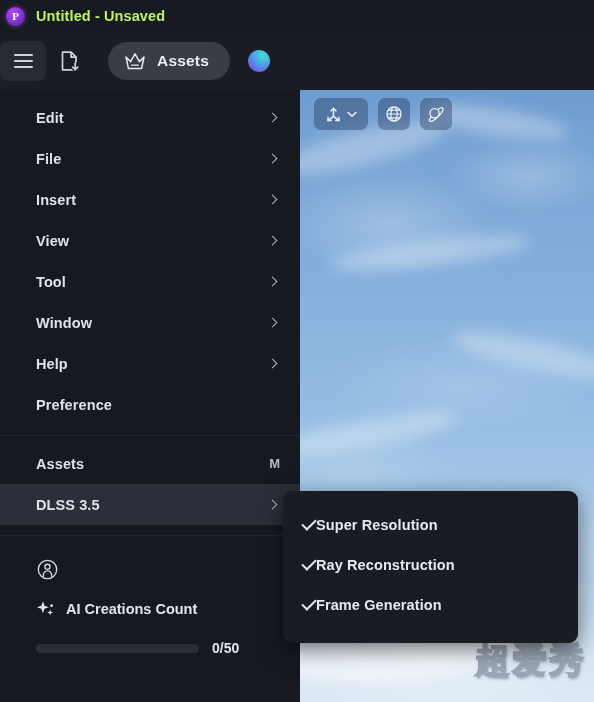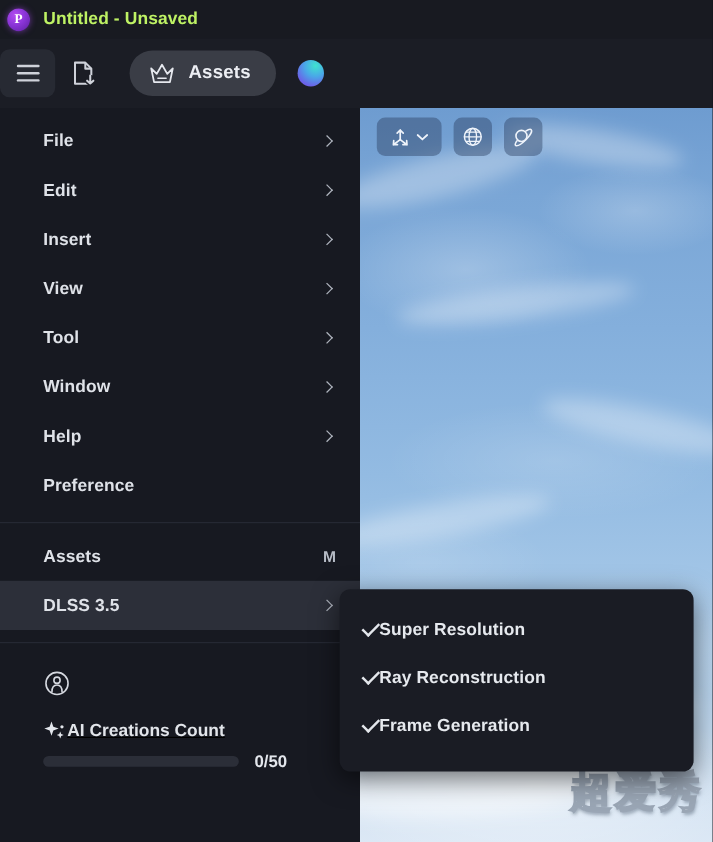--- a/index.html
+++ b/index.html
@@ -194,33 +194,32 @@
     background: #252833;
     margin: 10px 0 0 0;
   }
   .menu-row.highlight { background: #2c2f39; }
 
   .ai-block { padding: 18px 0 0 0; }
   .ai-icon-row { padding: 0 36px; height: 30px; display: flex; align-items: center; }
   .ai-title-row {
     padding: 0 36px;
     height: 34px;
-    display: flex; align-items: center; 
+    display: flex; align-items: center; gap: 10px;
     margin-top: 8px;
-    text-decoration: underline;
   }
   .ai-title-row .lbl {
     color: #e2e5ea;
     font-size: 14.5px;
     font-weight: bold;
   }
   .ai-progress-row {
     padding: 0 36px;
     display: flex; align-items: center; gap: 13px;
-    margin-top: 0;
+    margin-top: 14px;
   }
   .progress-track {
     width: 163px; height: 9px;
     border-radius: 5px;
     background: #2b2e38;
   }
   .progress-fill {
     height: 100%;
     width: 0%;
     border-radius: 5px;
@@ -359,25 +358,25 @@
       </div>
     </div>
 
     <div class="watermark">超爱秀</div>
   </div>
 
   <div class="sidemenu">
 
     <div class="menu-group">
       <div class="menu-row">
+        <span class="mlabel">Edit</span>
+        <span class="chev"></span>
+      </div>
+      <div class="menu-row">
         <span class="mlabel">File</span>
-        <span class="chev"></span>
-      </div>
-      <div class="menu-row">
-        <span class="mlabel">Edit</span>
         <span class="chev"></span>
       </div>
       <div class="menu-row">
         <span class="mlabel">Insert</span>
         <span class="chev"></span>
       </div>
       <div class="menu-row">
         <span class="mlabel">View</span>
         <span class="chev"></span>
       </div>

